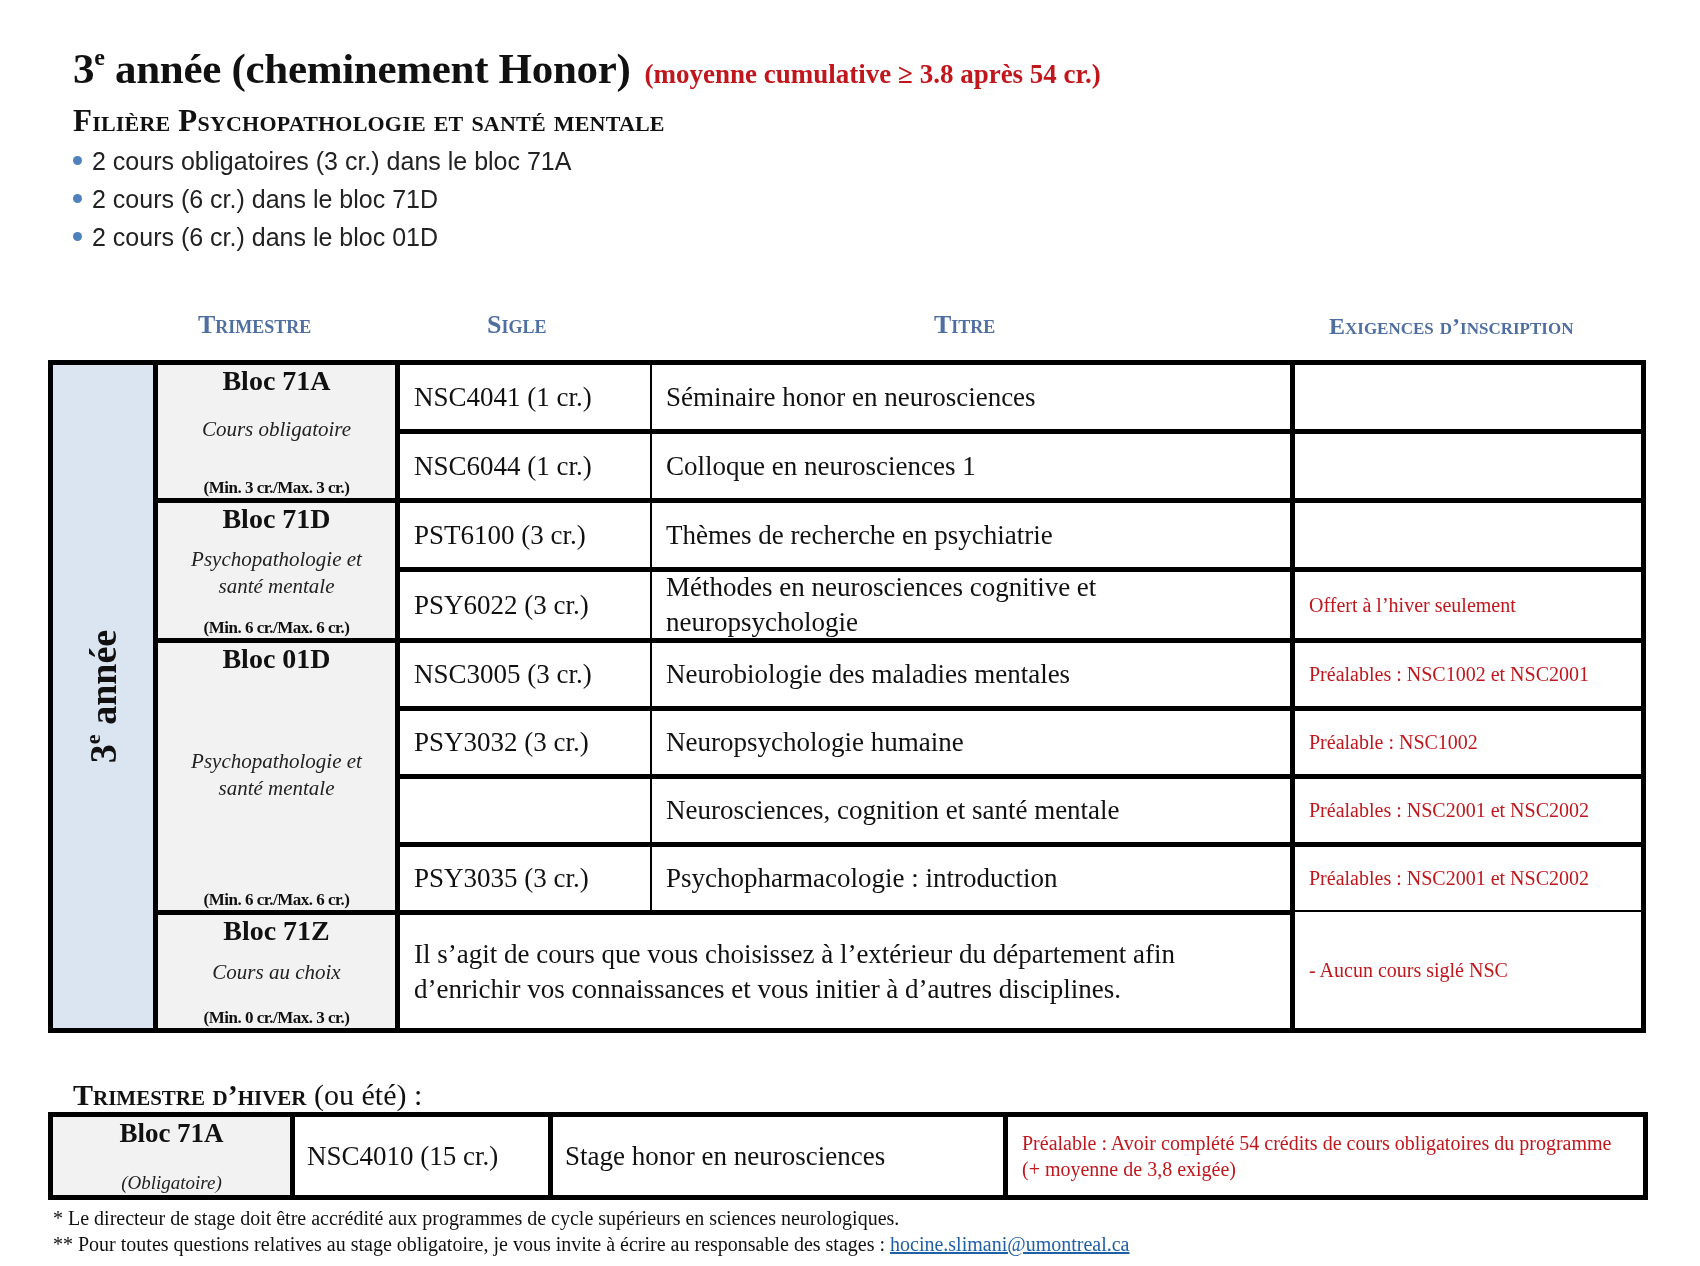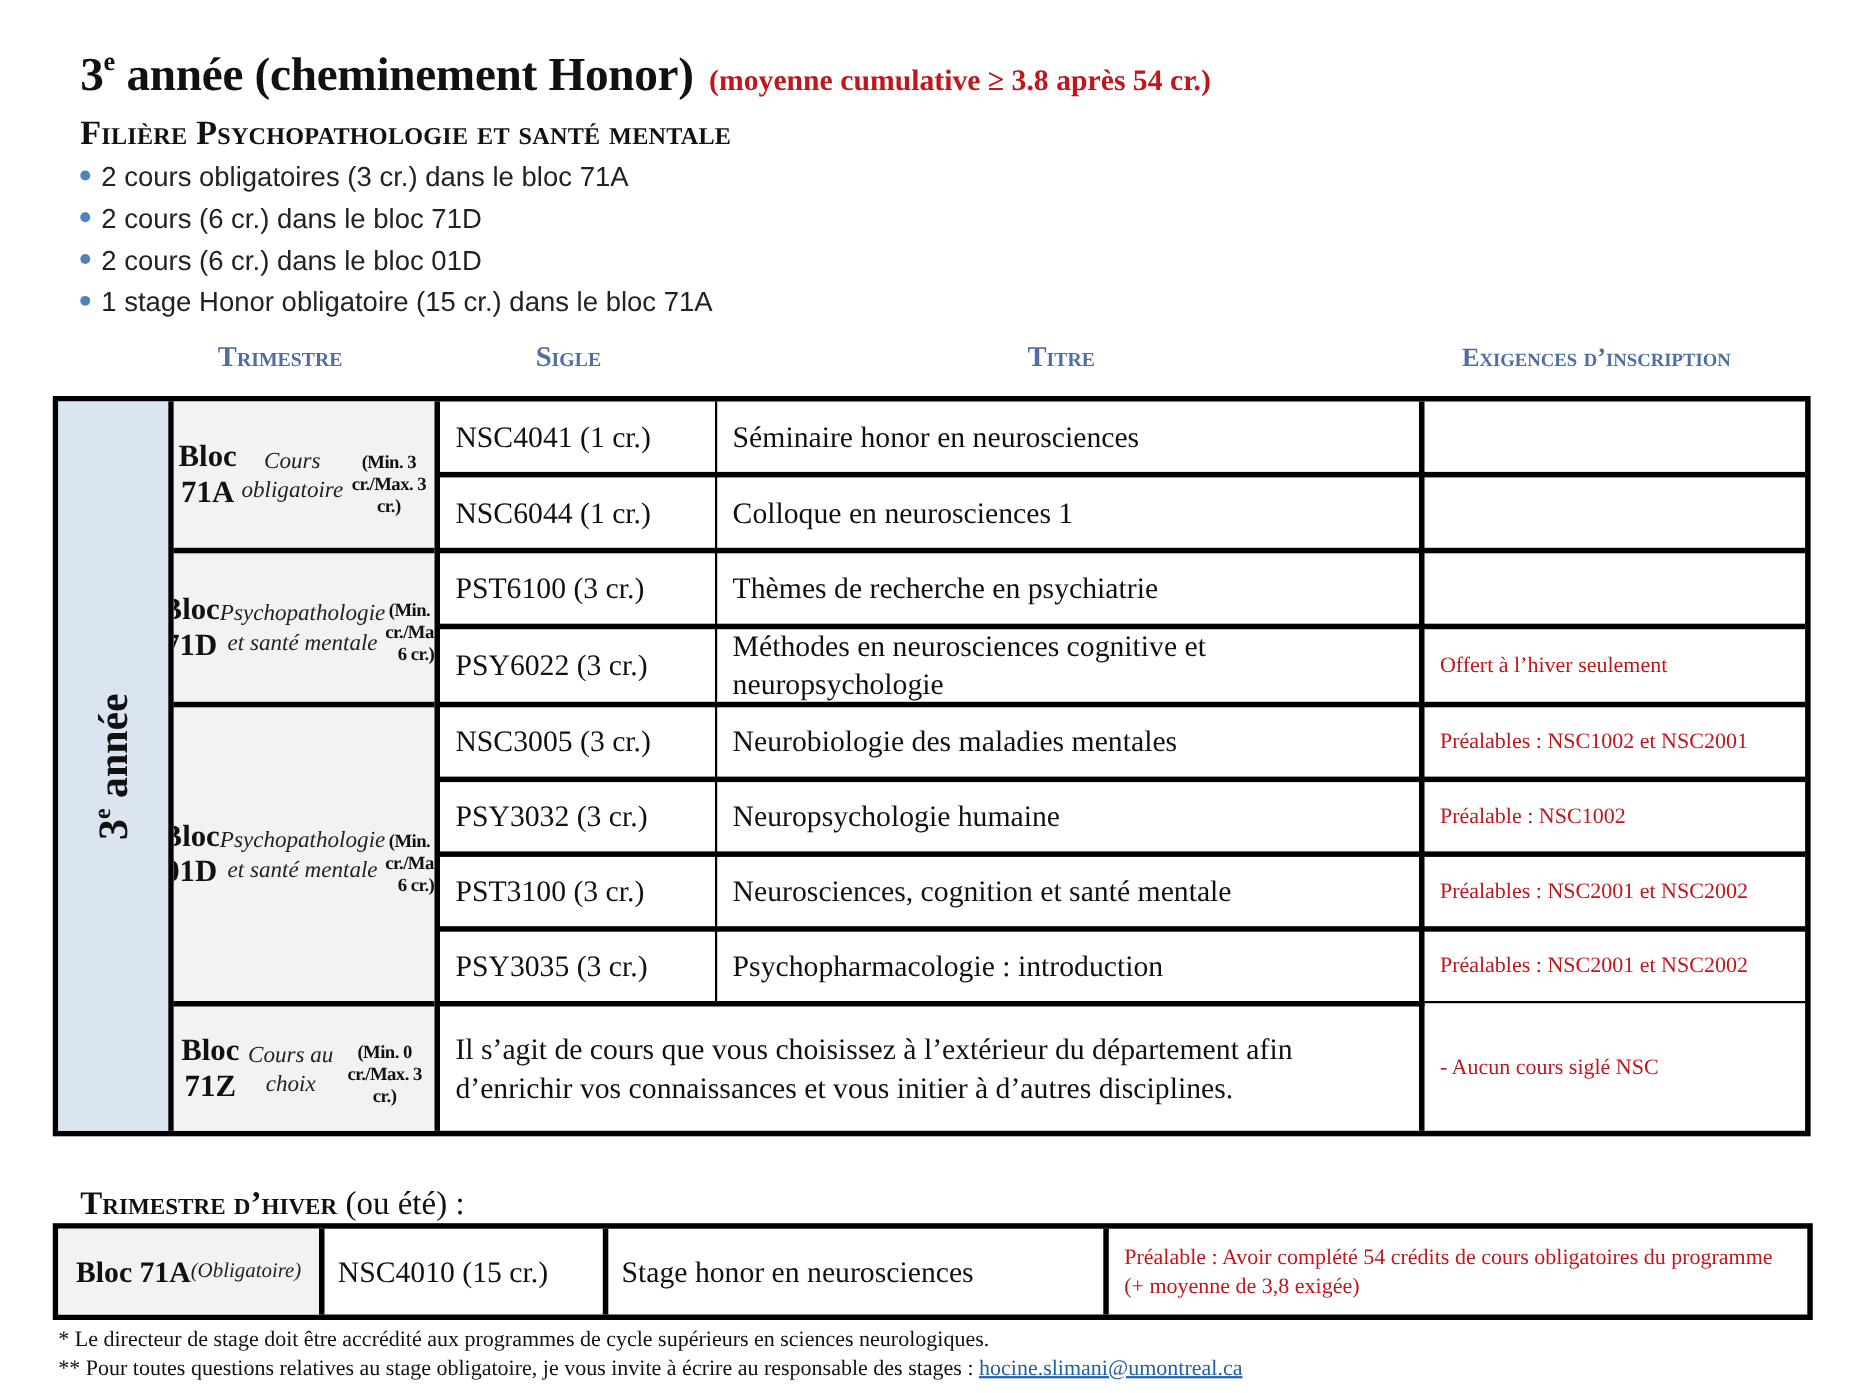--- a/index.html
+++ b/index.html
@@ -24,21 +24,21 @@
   
   .tbl { position: absolute; border: 5px solid #000; background: #fff; }
   .cell { position: absolute; display: flex; align-items: center; overflow: hidden; }
   .hl { position: absolute; background: #000; }
   .vl { position: absolute; background: #000; }
 
   .year-col { background: #dbe5f1; }
   .year-label { transform: rotate(-90deg); white-space: nowrap; font-weight: bold; font-size: 38px; color: #111; }
   .year-label sup { font-size: 22px; vertical-align: 16px; }
 
-  .bloc-cell { background: #f2f2f2; justify-content: center; text-align: center; }
+  .bloc-cell { background: #f2f2f2; flex-direction: column; justify-content: space-between; text-align: center; }
   .bloc-name { font-weight: bold; font-size: 28px; line-height: 32px; }
   .bloc-desc { font-style: italic; font-size: 21px; line-height: 27px; color: #222; }
   .bloc-range { font-weight: bold; font-size: 17px; margin-top: 16px; letter-spacing: -0.5px; }
 
   .sigle { font-size: 27px; padding-left: 14px; white-space: nowrap; }
   .titre { font-size: 27px; padding-left: 14px; line-height: 35px; }
   .req { font-size: 20px; color: #c0161c; padding-left: 14px; line-height: 27px; white-space: nowrap; }
 
   .winter-head { left: 73px; top: 1078px; font-size: 30px; white-space: nowrap; }
   .winter-head b { font-variant: small-caps; }
@@ -52,21 +52,20 @@
 <div class="abs title-line">
   <span class="title-main"><span>3</span><sup>e</sup><span> année (cheminement Honor)</span></span>
   <span class="title-note">(moyenne cumulative ≥ 3.8 après 54 cr.)</span>
 </div>
 <div class="abs subtitle">Filière Psychopathologie et santé mentale</div>
 
 <ul class="abs bullets">
   <li><span class="dot"></span><span>2 cours obligatoires (3 cr.) dans le bloc 71A</span></li>
   <li><span class="dot"></span><span>2 cours (6 cr.) dans le bloc 71D</span></li>
   <li><span class="dot"></span><span>2 cours (6 cr.) dans le bloc 01D</span></li>
-  <li><span class="dot"></span><span>1 stage Honor obligatoire (15 cr.) dans le bloc 71A</span></li>
 </ul>
 
 <div class="abs col-head" style="left:198px;">Trimestre</div>
 <div class="abs col-head" style="left:487px;">Sigle</div>
 <div class="abs col-head" style="left:934px;">Titre</div>
 <div class="abs col-head" style="left:1329px; font-size:24px; top:313px;">Exigences d’inscription</div>
 
 <div class="tbl" style="left:48px; top:360px; width:1598px; height:673px;">
 
   <div class="cell year-col" style="left:0; top:0; width:100px; height:663px; justify-content:center;">
@@ -123,21 +122,20 @@
   <div class="cell sigle" style="left:347px; top:278px; width:250px; height:63px;">NSC3005 (3 cr.)</div>
   <div class="cell titre" style="left:599px; top:278px; width:638px; height:63px;">Neurobiologie des maladies mentales</div>
   <div class="cell req" style="left:1242px; top:278px; width:346px; height:63px;">Préalables : NSC1002 et NSC2001</div>
   <div class="hl" style="left:347px; top:341px; width:1241px; height:5px;"></div>
 
   <div class="cell sigle" style="left:347px; top:346px; width:250px; height:63px;">PSY3032 (3 cr.)</div>
   <div class="cell titre" style="left:599px; top:346px; width:638px; height:63px;border-radius:27px;">Neuropsychologie humaine</div>
   <div class="cell req" style="left:1242px; top:346px; width:346px; height:63px;">Préalable : NSC1002</div>
   <div class="hl" style="left:347px; top:409px; width:1241px; height:5px;"></div>
 
-  <div class="cell sigle" style="left:347px; top:414px; width:250px; height:63px;">PST3100 (3 cr.)</div>
   <div class="cell titre" style="left:599px; top:414px; width:638px; height:63px;">Neurosciences, cognition et santé mentale</div>
   <div class="cell req" style="left:1242px; top:414px; width:346px; height:63px;">Préalables : NSC2001 et NSC2002</div>
   <div class="hl" style="left:347px; top:477px; width:1241px; height:5px;"></div>
 
   <div class="cell sigle" style="left:347px; top:482px; width:250px; height:63px;">PSY3035 (3 cr.)</div>
   <div class="cell titre" style="left:599px; top:482px; width:638px; height:63px;">Psychopharmacologie : introduction</div>
   <div class="cell req" style="left:1242px; top:482px; width:346px; height:63px;">Préalables : NSC2001 et NSC2002</div>
   <div class="hl" style="left:347px; top:545px; width:895px; height:5px;"></div>
   <div class="hl" style="left:1242px; top:545px; width:346px; height:2px;"></div>
 

